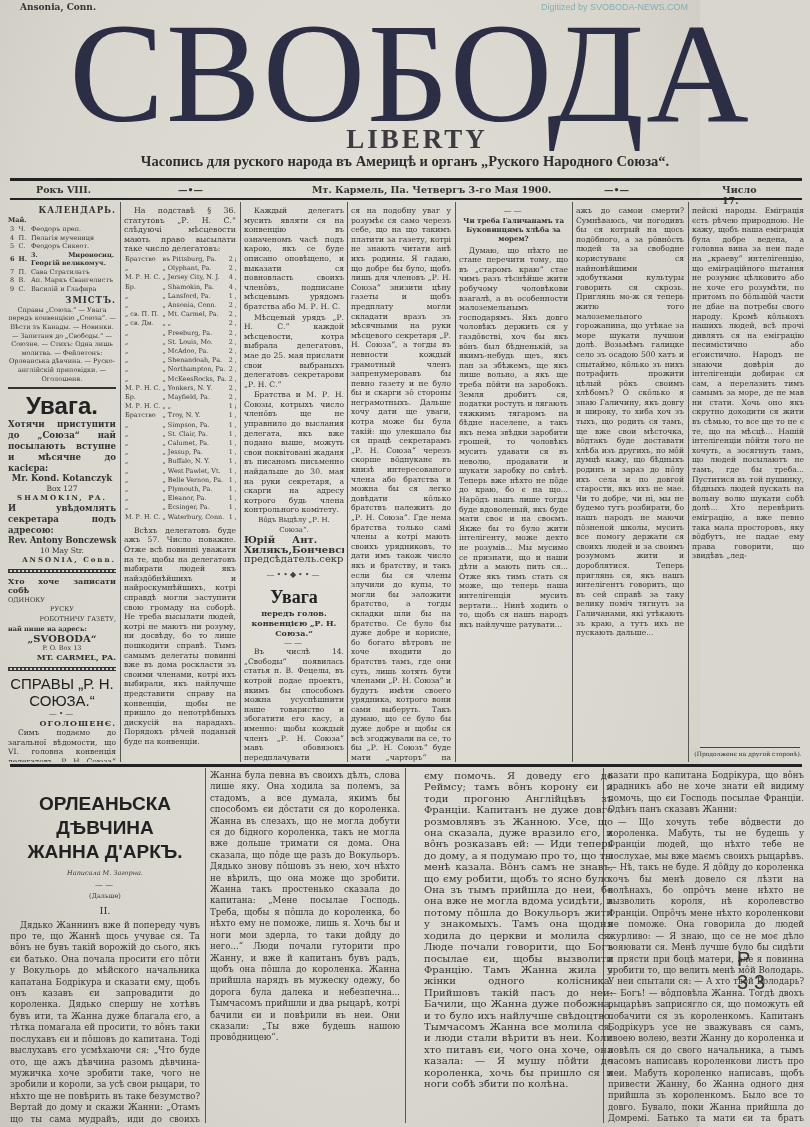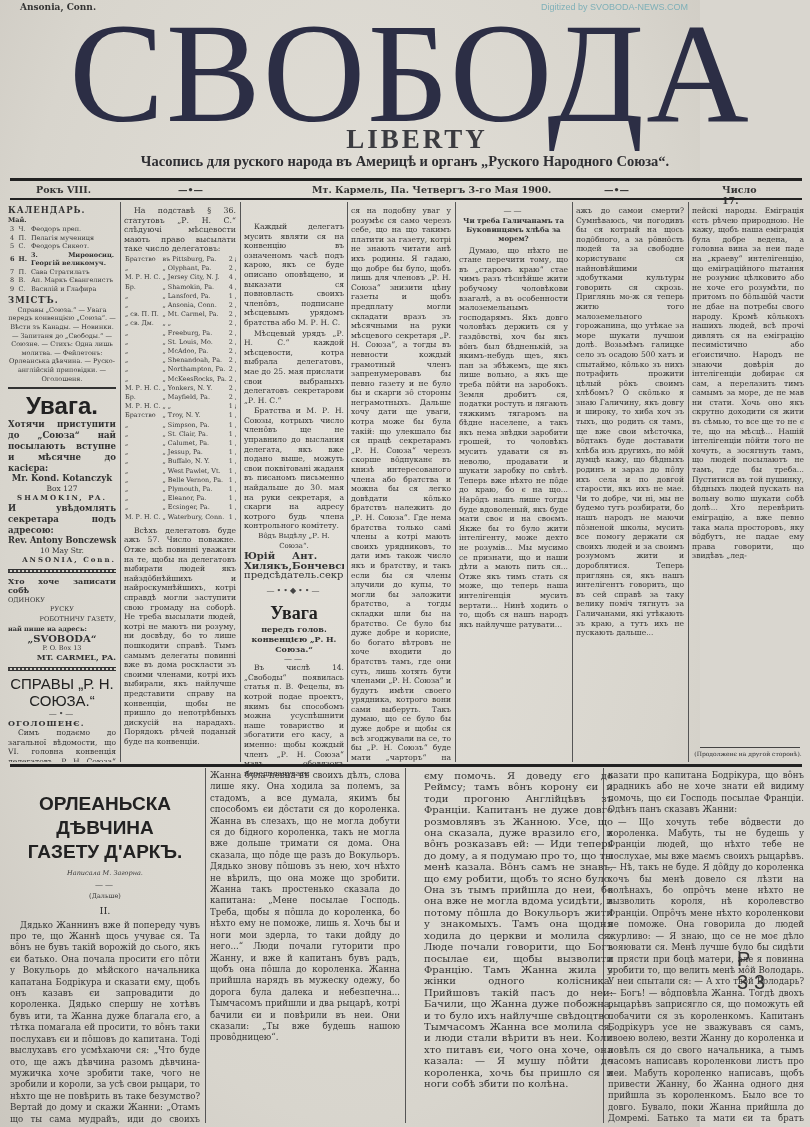--- a/index.html
+++ b/index.html
@@ -32,21 +32,21 @@
     position: absolute; left: 0; top: 153px; width: 810px; text-align: center;
     font-family: "Liberation Serif", serif; font-size: 14.5px; font-weight: bold; color: #2f2f33;
   }
   .rule-thick { position: absolute; left: 10px; width: 792px; height: 3px; background: #222; }
   .dateline { position: absolute; top: 184px; font-size: 9.5px; font-weight: bold; color: #333; }
   .vrule { position: absolute; width: 1px; background: #555; }
   .col { position: absolute; font-size: 7.6px; line-height: 9.6px; color: #333; overflow: hidden; text-align: justify; }
   .col p { text-indent: 10px; margin-bottom: 1px; }
   .center { text-align: center; }
   .h-big { font-family: "Liberation Sans", sans-serif; font-weight: bold; color: #222; text-align: center; }
-  .small-caps { font-weight: bold; letter-spacing: 1px; text-align: left; font-size: 8.5px; }
+  .small-caps { font-weight: bold; letter-spacing: 1px; text-align: right; font-size: 8.5px; }
   .cal-table { width: 100%; border-collapse: collapse; font-size: 6.5px; line-height: 8.5px; }
   .cal-table td { padding: 0 2px; }
   .cal-table tr.bold td { font-weight: bold; }
   .del-table { width: 100%; border-collapse: collapse; font-size: 6.4px; line-height: 9.2px; }
   .del-table td { padding: 0 1px; white-space: nowrap; }
   .ornament { text-align: center; font-size: 8px; letter-spacing: 2px; color: #444; }
   .dash-rule { height: 4px; border-top: 1px solid #333; border-bottom: 1px solid #333; margin: 4px 0; background: repeating-linear-gradient(90deg,#444 0 2px,transparent 2px 4px); }
   .stamp {
     position: absolute; left: 737px; top: 948px; font-family: "Liberation Sans", sans-serif;
     font-size: 20px; color: #333; letter-spacing: 6px;
@@ -329,21 +329,21 @@
             <td>М. Р. Н. С.</td>
             <td>„ Waterbury, Conn.</td>
             <td>1</td>
             <td>„</td>
           </tr>
         </tbody>
     </table>
     <p style="margin-top:4px;">Всѣхъ делегатовъ буде ажъ 57. Число поважне. Отже всѣ повинні уважати на те, щобы на делегатовъ выбирати людей якъ найздôбнѣйшихъ и найроскумнѣйшихъ, котрі справдѣ могли заступити свою громаду на соборѣ. Не треба высылати людей, котрі не маютъ ни розуму, ни досвѣду, бо то лише пошкодити справѣ. Тымъ самымъ делегаты повинні вже въ дома роскласти зъ своими членами, котрі ихъ выбирали, якъ найлучше представити справу на конвенціи, щобы не пришло до непотрѣбныхъ дискусій на нарадахъ. Порядокъ рѣчей поданый буде на конвенціи.</p>
   </div>
 
-  <div class="col" style="left:244px;top:222px;width:100px;height:556px;">
+  <div class="col" style="left:244px;top:206px;width:100px;height:556px;">
     <p>Каждый делегатъ мусить являти ся на конвенцію въ означеномъ часѣ подъ карою, якъ се буде описано оповѣщено, и выказати ся повновласть своихъ членôвъ, подписане мѣсцевымъ урядомъ братства або М. Р. Н. С.</p>
     <p>Мѣсцевый урядъ „Р. Н. С.“ каждой мѣсцевости, котра выбрала делегатовъ, мае до 25. мая прислати свои выбраныхъ делегатовъ секретарови „Р. Н. С.“</p>
     <p>Братства и М. Р. Н. Союзы, котрыхъ число членôвъ ще не управнило до выслания делегата, якъ вже подано выше, можуть свои поквітовані жаданя въ писаномъ письменно найдальше до 30. мая на руки секретаря, а скарги на адресу котрого будь члена контрольного комітету.</p>
     <div class="center" style="font-size:7px;">Вôдъ Выдѣлу „Р. Н. Союза“.</div>
     <div class="sig">
       <span>Юрій Хилякъ,</span>
       <span>Ант. Бончевскій</span>
     </div>
     <div class="sig" style="font-weight:normal;">
       <span>предсѣдатель.</span>
@@ -378,21 +378,21 @@
   <div style="position:absolute;left:692px;top:750px;width:112px;text-align:center;font-size:6px;">(Продолженє на другой сторонѣ).</div>
 
   <div class="rule-thick" style="top:764px;"></div>
 
   <div class="vrule" style="left:205px;top:768px;height:355px;"></div>
   <div class="vrule" style="left:405px;top:768px;height:355px;"></div>
   <div class="vrule" style="left:603px;top:768px;height:355px;"></div>
 
   <div class="col" style="left:10px;top:770px;width:190px;height:355px;font-size:8.6px;line-height:11.4px;">
     <div class="h-big" style="font-size:19px;line-height:24px;margin-top:22px;">ОРЛЕАНЬСКА ДѢВЧИНА</div>
-    <div class="h-big" style="font-size:19px;line-height:24px;">ГАЗЕТУ Д'АРКЪ.</div>
+    <div class="h-big" style="font-size:19px;line-height:24px;">ЖАННА Д'АРКЪ.</div>
     <div class="center" style="font-size:6.5px;margin-top:4px;font-style:italic;">Написала М. Загорна.</div>
     <div class="ornament">——</div>
     <div class="center" style="font-size:6.5px;">(Дальше)</div>
     <div class="center" style="font-size:10px;margin:3px 0;">II.</div>
     <p>Дядько Жаннинъ вже й попереду чувъ про те, що Жаннѣ щось учуває ся. Та вôнъ не бувъ такій ворожій до сього, якъ єи батько. Она почала просити єго пôти у Вокульорь до мѣйского начальника капатана Бодрікура и сказати єму, щобъ онъ казавъ єи запровадити до короленка. Дядько спершу не хотѣвъ бувъ ити, та Жанна дуже благала єго, а тѣтка помагала ей просити, то вôнъ таки послухавъ єи и пôшовъ до капитана. Тоді выслухавъ єго усмѣхаючи ся: „Что буде ото, ще ажъ дѣвчина разомъ дѣвчина-мужичка хоче зробити таке, чого не зробили и короли, за усѣ свои рыцари, то нѣхто ще не повѣрить въ таке безумство? Вертай до дому и скажи Жанни: „Отамъ що ты сама мудрайъ, иди до своихъ овечокъ“. Якъ се почула Жанна, то дуже засмутила ся. Она почала просити ще батька и неньку, щобъ ее пустили, але они и слухати не хотѣли. Тымчасомъ прийшла знову вѣсть, що Англійцы обложили мѣсто Орлеанъ...</p>
   </div>
 
   <div class="col" style="left:210px;top:770px;width:190px;height:355px;font-size:8.6px;line-height:11.4px;">
     <p style="text-indent:0;">Жанна була певна въ своихъ дѣлъ, слова лише яку. Она ходила за полемъ, за стадомъ, а все думала, якимъ бы способомъ єи дôстати ся до короленка. Жанна въ слезахъ, що не могла добути ся до бідного короленка, такъ не могла вже дольше тримати ся дома. Она сказала, що пôде ще разъ до Вокульоръ. Дядько знову пôшовъ зъ нею, хоч нѣхто не вѣрилъ, що она може що зробити. Жанна такъ простенько сказала до капитана: „Мене посылае Господь. Треба, щобы я пôшла до короленка, бо нѣхто ему не поможе, лишь я. Хочь бы и ноги мои здерла, то таки дойду до него...“ Люди почали гуторити про Жанну, и вже й капитанъ бувъ радъ, щобъ она пôшла до короленка. Жанна прийшла нарядъ въ мужеску одежу, бо дорога була далека и небезпечна... Тымчасомъ прийшли и два рыцарѣ, котрі бачили єи и повѣрили въ неи. Они сказали: „Ты вже будешь нашою провôдницею“.</p>
   </div>

